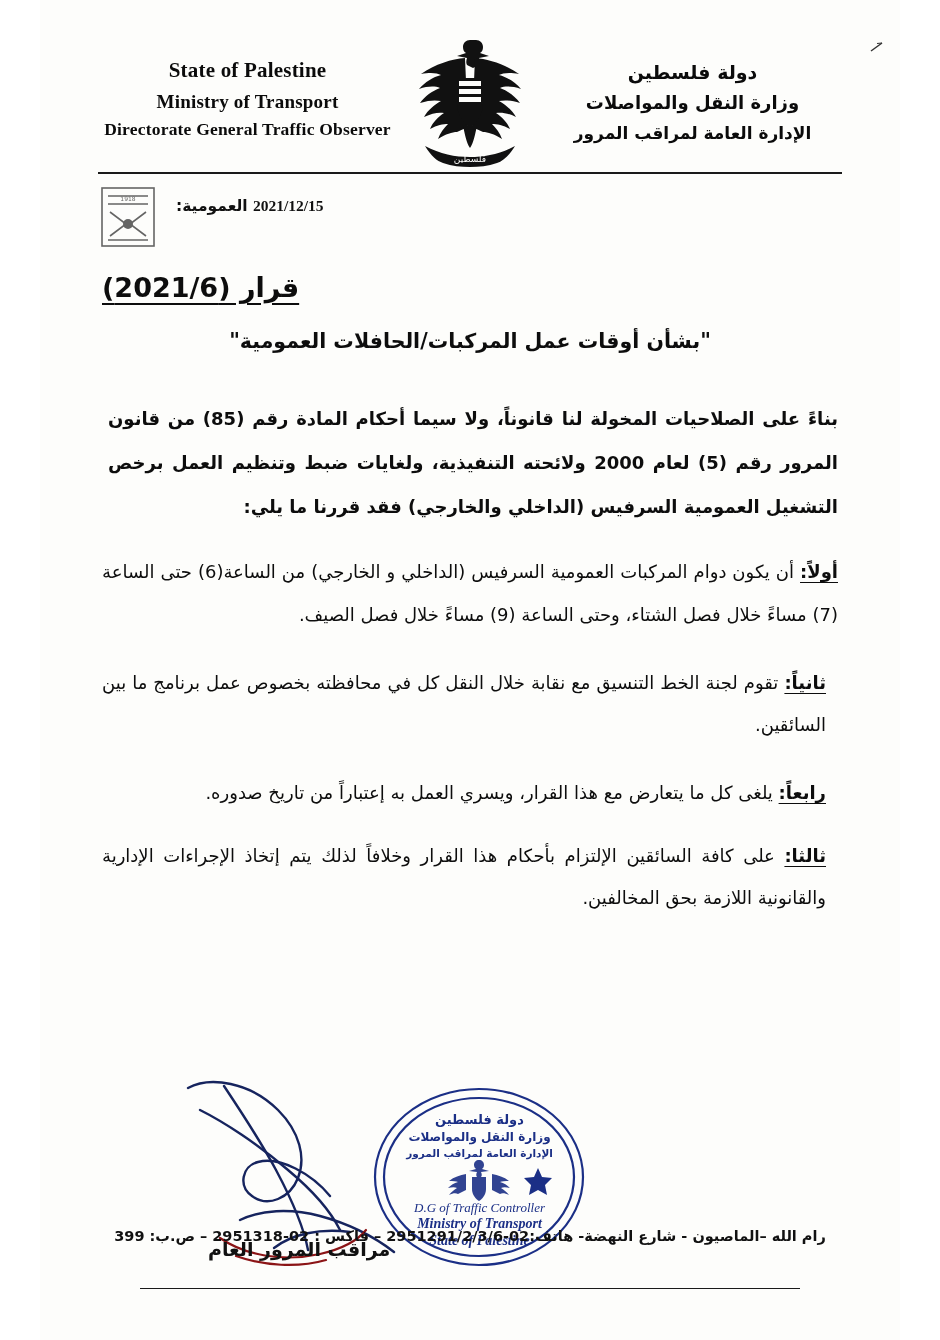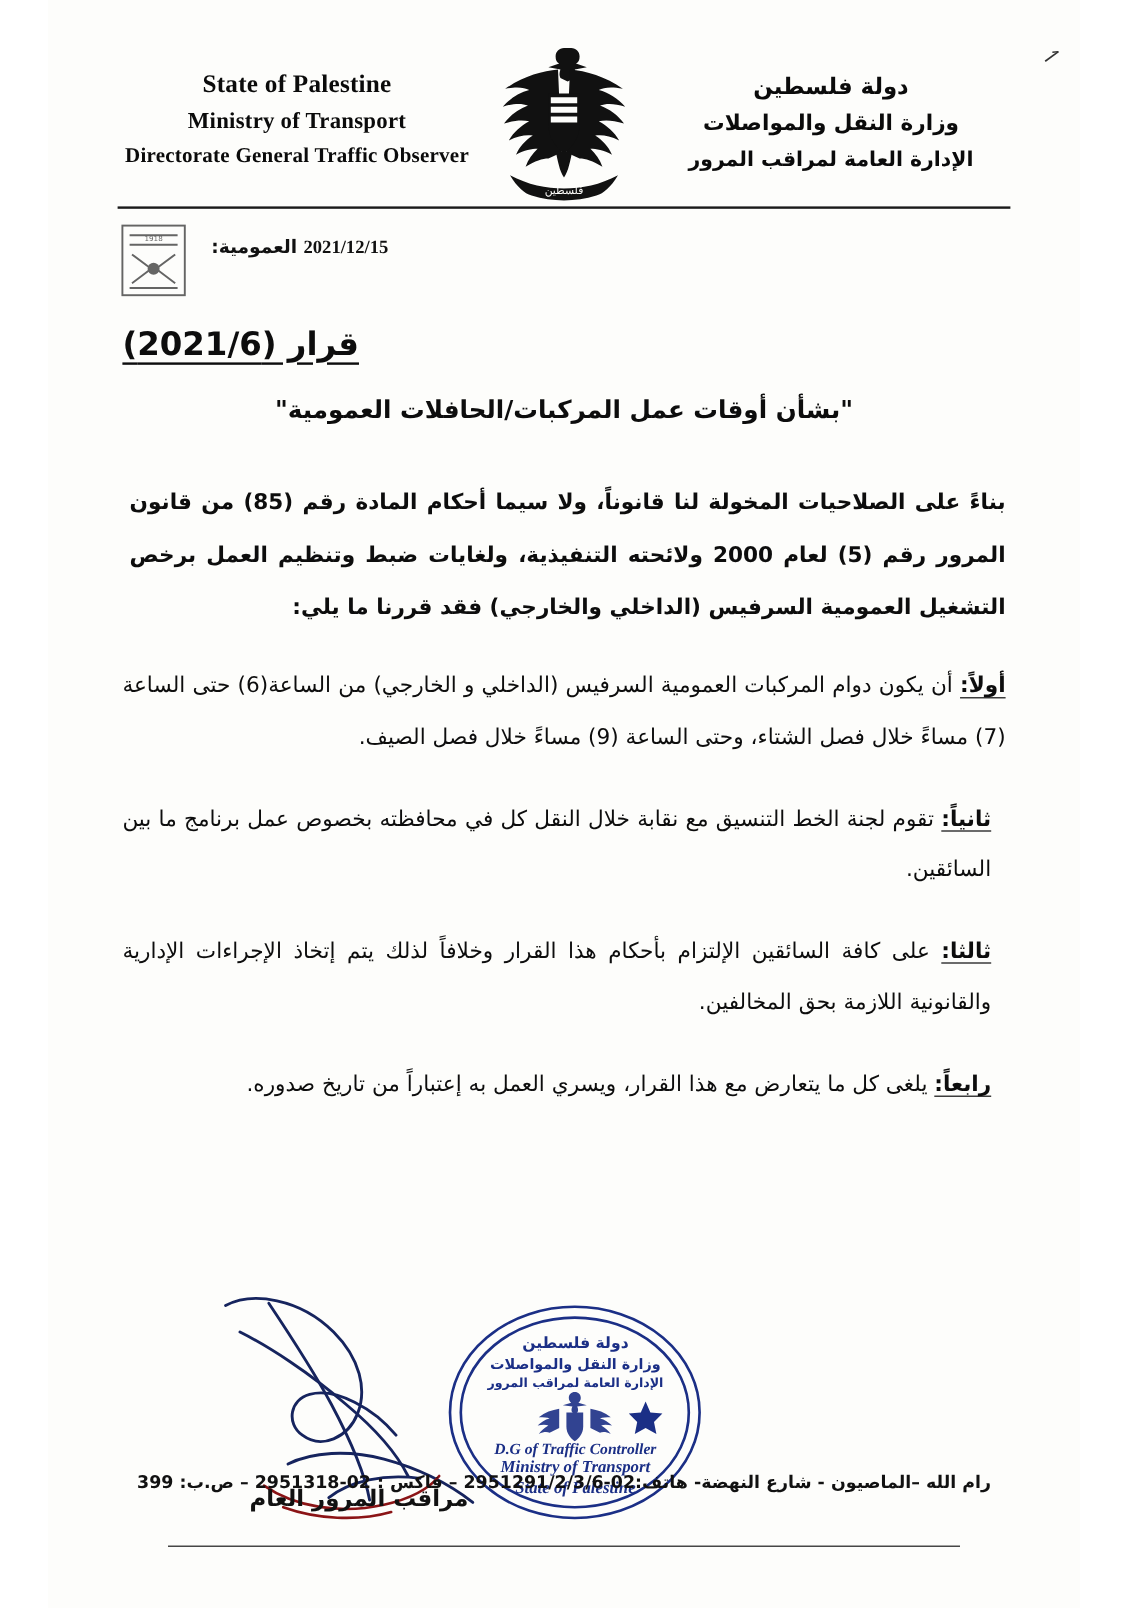--- a/index.html
+++ b/index.html
@@ -210,21 +210,21 @@
   .stamp-inner-text .ar2 {
     position: absolute; top: 48px; left: 0; right: 0;
     font-family: "DejaVu Sans", sans-serif; font-size: 12px; font-weight: bold;
   }
   .stamp-inner-text .ar3 {
     position: absolute; top: 65px; left: 0; right: 0;
     font-family: "DejaVu Sans", sans-serif; font-size: 10.5px; font-weight: bold;
   }
   .stamp-inner-text .en1 {
     position: absolute; top: 118px; left: 0; right: 0; direction: ltr;
-    font-family: "Liberation Serif", serif; font-size: 13px; font-weight: bold; font-style: italic;
+    font-family: "Liberation Serif", serif; font-size: 13px; font-weight: normal; font-style: italic;
   }
   .stamp-inner-text .en2 {
     position: absolute; top: 134px; left: 0; right: 0; direction: ltr;
     font-family: "Liberation Serif", serif; font-size: 14px; font-weight: bold; font-style: italic;
   }
   .stamp-inner-text .en3 {
     position: absolute; top: 151px; left: 0; right: 0; direction: ltr;
     font-family: "Liberation Serif", serif; font-size: 14px; font-weight: bold; font-style: italic;
   }
 
@@ -349,26 +349,26 @@
     <div class="preamble">بناءً على الصلاحيات المخولة لنا قانوناً، ولا سيما أحكام المادة رقم (85) من قانون المرور رقم (5) لعام 2000 ولائحته التنفيذية، ولغايات ضبط وتنظيم العمل برخص التشغيل العمومية السرفيس (الداخلي والخارجي)   فقد قررنا ما يلي:</div>
 
     <div class="clause c1">
       <span class="lead">أولاً:</span><span> أن يكون دوام المركبات العمومية السرفيس (الداخلي و الخارجي) من الساعة(6) حتى الساعة (7) مساءً خلال فصل الشتاء، وحتى الساعة (9) مساءً خلال فصل الصيف.</span>
     </div>
 
     <div class="clause c2">
       <span class="lead">ثانياً:</span><span> تقوم لجنة الخط التنسيق مع نقابة خلال النقل كل في محافظته بخصوص عمل برنامج ما بين السائقين.</span>
     </div>
 
+    <div class="clause c4">
+      <span class="lead">رابعاً:</span><span> يلغى كل ما يتعارض مع هذا القرار، ويسري العمل به إعتباراً من تاريخ صدوره.</span>
+    </div>
+
     <div class="clause c3">
       <span class="lead">ثالثا:</span><span>  على كافة السائقين الإلتزام بأحكام هذا القرار وخلافاً لذلك يتم إتخاذ الإجراءات الإدارية والقانونية اللازمة بحق المخالفين.</span>
-    </div>
-
-    <div class="clause c4">
-      <span class="lead">رابعاً:</span><span> يلغى كل ما يتعارض مع هذا القرار، ويسري العمل به إعتباراً من تاريخ صدوره.</span>
     </div>
   </div>
 
   <div class="sig-area">
 
     <div class="sig-scribble">
       <svg viewBox="0 0 260 200" width="260" height="200">
         <g fill="none" stroke="#16245e" stroke-width="2.4" stroke-linecap="round">
           <path d="M8 18 C30 6 70 12 98 40 C120 62 126 88 118 108 C110 128 88 138 72 126 C58 116 62 96 78 92 C100 86 132 104 150 126"></path>
           <path d="M20 40 C44 52 78 74 108 100 C132 120 150 140 160 160"></path>

